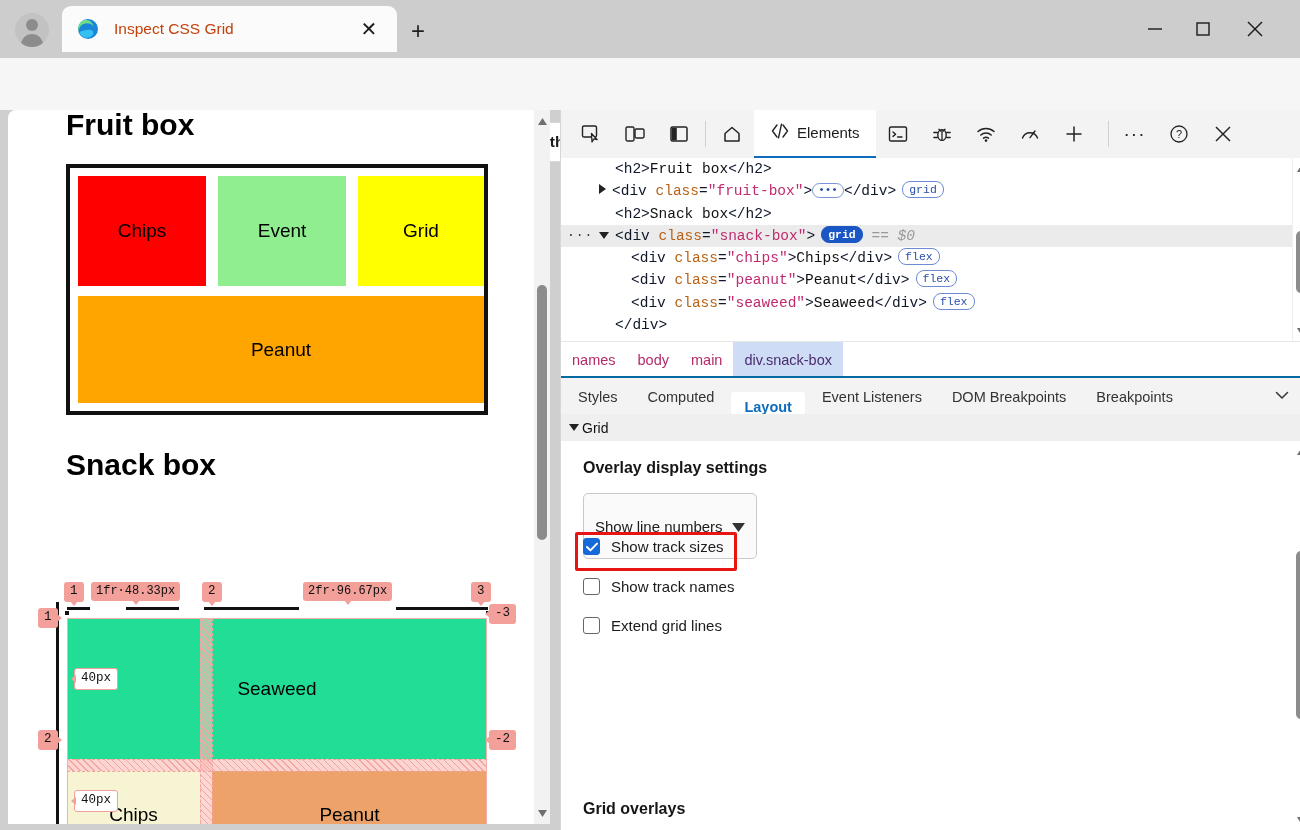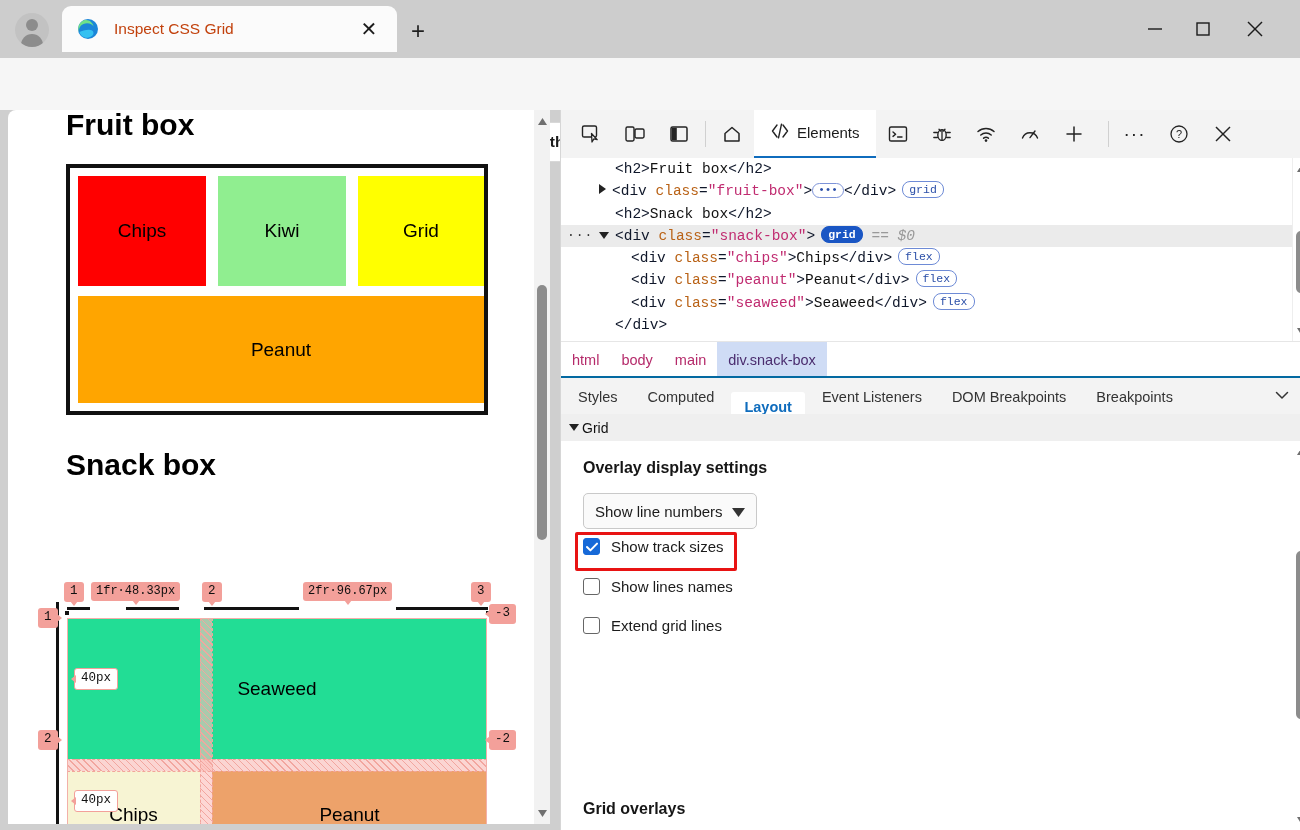--- a/index.html
+++ b/index.html
@@ -142,21 +142,21 @@
   .ptab.active{background:#fff;color:#0f6cbd;font-weight:600;margin-top:20px;}
   .ptab-chev{margin-left:auto;margin-right:18px;}
 
   .sechdr{position:absolute;left:0;top:304px;width:748px;height:27px;background:#efefef;
     border-bottom:1px solid #d7d7d7;display:flex;align-items:center;font-size:14px;color:#111;}
   .sechdr .tri{margin:0 3px 0 8px;}
 
   .gridpane{position:absolute;left:0;top:331px;width:748px;height:389px;background:#fff;overflow:hidden;}
   .gp-title{position:absolute;font-size:16px;font-weight:700;color:#161616;}
   .selectbox{position:absolute;left:22px;top:52px;height:32px;background:#fafafa;border:1px solid #c9c9c9;
-    border-radius:5px;display:flex;align-items:center;padding:1px 11px;font-size:15px;color:#1b1b1b;gap:9px;}
+    border-radius:5px;display:flex;align-items:center;padding:16px 11px;font-size:15px;color:#1b1b1b;gap:9px;}
   .cbrow{position:absolute;left:22px;display:flex;align-items:center;gap:11px;font-size:15px;color:#1b1b1b;}
   .cbox{width:17px;height:17px;border:1.5px solid #666;border-radius:3px;background:#fff;box-sizing:border-box;}
   .cbox.on{background:#1669d8;border-color:#1669d8;display:flex;align-items:center;justify-content:center;}
   .redhl{position:absolute;left:14px;top:91px;width:156px;height:33px;border:3px solid #e81313;border-radius:2px;}
   .gp-sb{position:absolute;right:0;top:0;width:16px;height:389px;background:#fff;}
   .gp-sb .thumb{position:absolute;left:3px;top:110px;width:10px;height:168px;background:#8c8c8c;border-radius:5px;}
   .gp-sb .ar{position:absolute;left:0;width:16px;height:16px;display:flex;align-items:center;justify-content:center;}
 </style>
 </head>
 <body>
@@ -246,21 +246,21 @@
     <div class="dots-menu">···</div>
   </div>
 
   <div class="viewport">
     <div class="pg">
 
       <h2 class="box-title fruit-title">Fruit box</h2>
 
       <div class="fruit-box">
         <div class="fruit-cell fc-apple">Chips</div>
-        <div class="fruit-cell fc-kiwi">Kiwi</div>
+        <div class="fruit-cell fc-kiwi">Event</div>
         <div class="fruit-cell fc-mango">Grid</div>
         <div class="fruit-cell fc-orange">Peanut</div>
       </div>
 
       <h2 class="box-title snack-title">Snack box</h2>
 
       <div class="snack-area">
 
         <div class="ruler" style="left:48px;top:112px;width:2.5px;height:259px;"></div>
 
@@ -416,21 +416,21 @@
       </div>
       <div class="thumb"></div>
       <div class="ar" style="bottom:2px">
         <svg width="9" height="7">
             <path d="M4.5 7 0 0h9z" fill="#6f6f6f"></path>
           </svg>
       </div>
     </div>
 
     <div class="crumbs" id="crumbs">
-        <div class="crumb">html</div>
+        <div class="crumb">names</div>
         <div class="crumb">body</div>
         <div class="crumb">main</div>
         <div class="crumb active">div.snack-box</div>
       </div>
 
     <div class="paneltabs" id="paneltabs">
       <div class="ptab">Styles</div>
         <div class="ptab">Computed</div>
         <div class="ptab active">Layout</div>
         <div class="ptab">Event Listeners</div>
@@ -466,21 +466,21 @@
         <span class="cbox on">
           <svg width="12" height="10">
               <path d="M1 5 4.4 8.4 11 1.6" fill="none" stroke="#fff" stroke-width="2" stroke-linecap="round" stroke-linejoin="round"></path>
             </svg>
         </span>
         <span>Show track sizes</span>
       </div>
 
       <div class="cbrow" style="top:137px">
         <span class="cbox"></span>
-        <span>Show lines names</span>
+        <span>Show track names</span>
       </div>
 
       <div class="cbrow" style="top:176px">
         <span class="cbox"></span>
         <span>Extend grid lines</span>
       </div>
 
       <div class="gp-title" style="left:22px;top:359px;">Grid overlays</div>
 
       <div class="gp-sb">

